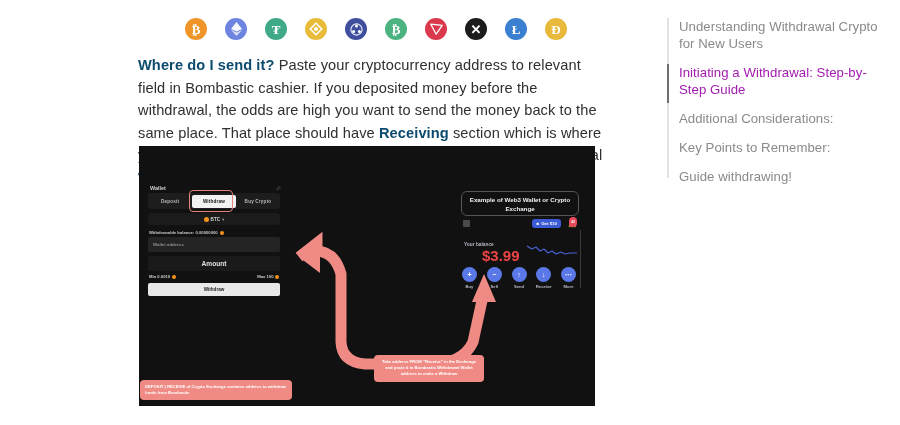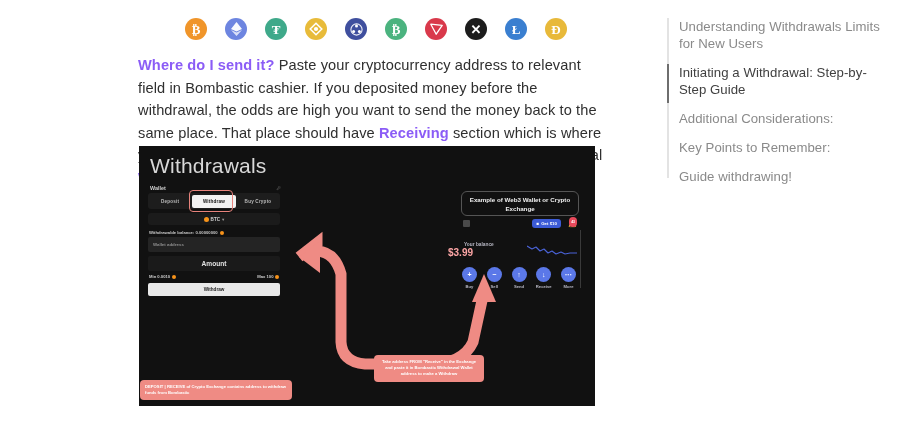--- a/index.html
+++ b/index.html
@@ -48,21 +48,21 @@
     top: 54px;
     width: 474px;
   }
   .para {
     margin: 0;
     font-size: 14.6px;
     line-height: 22.5px;
     color: #2f2f2f;
     letter-spacing: .1px;
   }
-  .para b { font-weight: 700; color: #8b5cf6; margin-top: 44px; }
+  .para b { font-weight: 700; color: #0c4a6e; margin-top: 44px; }
 
   
   .shot {
     position: absolute;
     left: 139px;
     top: 146px;
     width: 456px;
     height: 260px;
     background: #050505;
     overflow: hidden;
@@ -253,22 +253,22 @@
     position: absolute; right: 0px; top: -2px;
     background: #e8495b; color: #fff;
     font-size: 3.4px; font-weight: 700;
     border-radius: 5px; padding: 0.5px 2px;
   }
   .bal-label {
     position: absolute; left: 325px; top: 96px;
     font-size: 4.8px; color: #b6b6c2; font-weight: 700;
   }
   .bal-value {
-    position: absolute; left: 309px; top: 101px;
-    font-size: 10px; color: #fca5a5; font-weight: 700;
+    position: absolute; left: 343px; top: 101px;
+    font-size: 15px; color: #ef4444; font-weight: 700;
   }
   .spark { position: absolute; left: 388px; top: 97px; }
   .actions {
     position: absolute;
     left: 320px; top: 121px;
     width: 120px;
     display: flex;
     justify-content: space-between;
   }
   .action { width: 21px; text-align: center; }
@@ -332,21 +332,21 @@
     background: #6e6e6e;
   }
   .toc-item {
     padding: 0 0 0 12px;
     margin-bottom: 12px;
     font-size: 13.2px;
     line-height: 17px;
     color: #8a8a8a;
     letter-spacing: .05px;
   }
-  .toc-item.active { color: #404040; }
+  .toc-item.active { color: #a21caf; }
 </style>
 </head>
 <body>
 
 <div class="crypto-strip">
     <div class="coin" style="background: rgb(240, 149, 42);">₿</div>
     <div class="coin" style="background: rgb(109, 133, 224);">
       <svg width="11" height="14" viewBox="0 0 11 14">
         <path d="M5.5 0 L11 7 L5.5 9.6 L0 7 Z" fill="#fff" opacity=".95"></path>
         <path d="M5.5 10.6 L11 8 L5.5 14 L0 8 Z" fill="#fff" opacity=".75"></path>
@@ -380,21 +380,20 @@
 
 <div class="article">
   <p class="para">
     <b>Where do I send it?</b><span> Paste your cryptocurrency address to relevant field in Bombastic cashier. If you deposited money before the withdrawal, the odds are high you want to send the money back to the same place. That place should have </span><b>Receiving</b><span> section which is where you should find the address you want to paste in Bombastic withdrawal </span><b>Wallet address:</b>
   </p>
 </div>
 
 <div class="shot">
   <div class="shot-panel"></div>
 
-  <div class="shot-title">Withdrawals</div>
   <div class="wallet-label">Wallet</div>
   <div class="expand-icon">⬀</div>
 
   <div class="tabs">
     <div class="tab">Deposit</div>
     <div class="tab active">Withdraw</div>
     <div class="tab">Buy Crypto</div>
   </div>
   <div class="tab-highlight"></div>
 
@@ -483,18 +482,18 @@
     <path d="M 345 128 L 357 156 L 333 156 Z" fill="#ef8b84"></path>
   </svg>
 
   <div class="callout callout-main">Take address FROM "Receive" in the Exchange and paste it in Bombastic Withdrawal Wallet address to make a Withdraw</div>
   <div class="callout callout-bottom">DEPOSIT | RECEIVE of Crypto Exchange contains address to withdraw funds from Bombastic</div>
 </div>
 
 <div class="toc">
   <div class="toc-rail"></div>
   <div class="toc-rail-active"></div>
-<div class="toc-item">Understanding Withdrawals Limits for New Users</div>
+<div class="toc-item">Understanding Withdrawal Crypto for New Users</div>
     <div class="toc-item active">Initiating a Withdrawal: Step-by-Step Guide</div>
     <div class="toc-item">Additional Considerations:</div>
     <div class="toc-item">Key Points to Remember:</div>
     <div class="toc-item">Guide withdrawing!</div>
   </div>
 
 </body></html>

